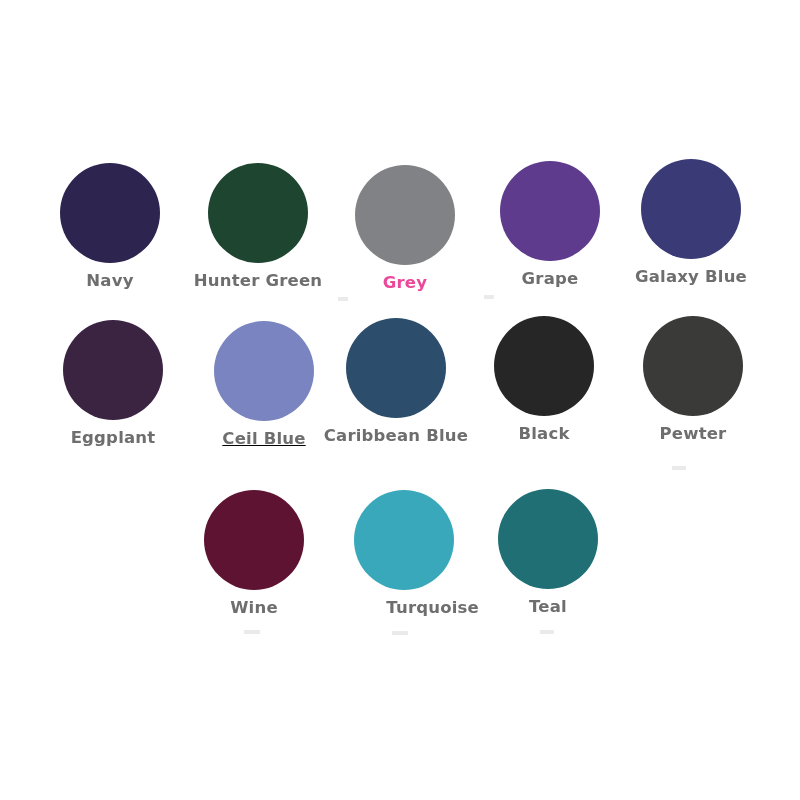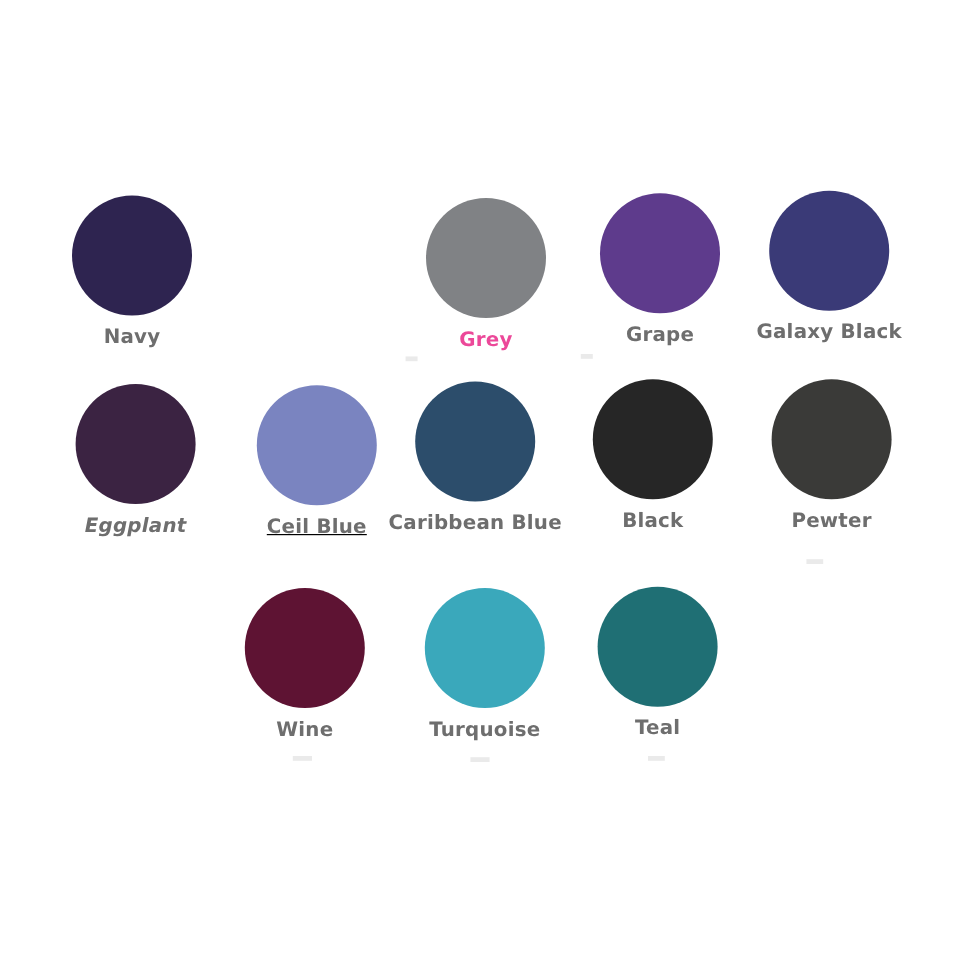--- a/index.html
+++ b/index.html
@@ -56,35 +56,39 @@
   }
 </style>
 </head>
 <body style="background: rgb(255, 255, 255);">
 
 <div id="palette">
     <div class="swatch" style="left: 35px; top: 163px;">
       <span class="dot" title="Navy" style="background: rgb(46, 36, 80);"></span>
       <div class="caption" style="color: rgb(110, 110, 110);">Navy</div>
     </div>
+    <div class="swatch" style="left: 183px; top: 163px;">
+      <span class="dot" title="Hunter Green" style="background: rgb(30, 69, 48);"></span>
+      <div class="caption" style="color: rgb(110, 110, 110);">Hunter Green</div>
+    </div>
     <div class="swatch" style="left: 330px; top: 165px;">
       <span class="dot" title="Grey" style="background: rgb(128, 130, 133);"></span>
       <div class="caption" style="color: #ec4899;">Grey</div>
     </div>
     <div class="swatch" style="left: 475px; top: 161px;">
       <span class="dot" title="Grape" style="background: rgb(94, 59, 140);"></span>
       <div class="caption" style="color: rgb(110, 110, 110);">Grape</div>
     </div>
     <div class="swatch" style="left: 616px; top: 159px;">
       <span class="dot" title="Galaxy Blue" style="background: rgb(58, 58, 119);"></span>
-      <div class="caption" style="color: rgb(110, 110, 110);">Galaxy Black</div>
+      <div class="caption" style="color: rgb(110, 110, 110);">Galaxy Blue</div>
     </div>
     <div class="swatch" style="left: 38px; top: 320px;">
       <span class="dot" title="Eggplant" style="background: rgb(59, 35, 66);"></span>
-      <div class="caption" style="color: rgb(110, 110, 110); font-style: italic;">Eggplant</div>
+      <div class="caption" style="color: rgb(110, 110, 110);">Eggplant</div>
     </div>
     <div class="swatch" style="left: 189px; top: 321px; text-decoration: underline;">
       <span class="dot" title="Ceil Blue" style="background: rgb(122, 132, 192);"></span>
       <div class="caption" style="color: rgb(110, 110, 110);">Ceil Blue</div>
     </div>
     <div class="swatch" style="left: 321px; top: 318px;">
       <span class="dot" title="Caribbean Blue" style="background: rgb(44, 77, 107);"></span>
       <div class="caption" style="color: rgb(110, 110, 110);">Caribbean Blue</div>
     </div>
     <div class="swatch" style="left: 469px; top: 316px;">
@@ -94,21 +98,21 @@
     <div class="swatch" style="left: 618px; top: 316px;">
       <span class="dot" title="Pewter" style="background: rgb(58, 58, 56);"></span>
       <div class="caption" style="color: rgb(110, 110, 110);">Pewter</div>
     </div>
     <div class="swatch" style="left: 179px; top: 490px;">
       <span class="dot" title="Wine" style="background: rgb(94, 19, 51);"></span>
       <div class="caption" style="color: rgb(110, 110, 110); text-align: center;">Wine</div>
     </div>
     <div class="swatch" style="left: 329px; top: 490px;">
       <span class="dot" title="Turquoise" style="background: rgb(58, 168, 187);"></span>
-      <div class="caption" style="color: rgb(110, 110, 110);">Turquoise</div>
+      <div class="caption" style="color: rgb(110, 110, 110); text-align: right;">Turquoise</div>
     </div>
     <div class="swatch" style="left: 473px; top: 489px;">
       <span class="dot" title="Teal" style="background: rgb(31, 111, 116);"></span>
       <div class="caption" style="color: rgb(110, 110, 110);">Teal</div>
     </div>
     <div class="ghost" style="left: 338px; top: 297px; width: 10px;"></div>
     <div class="ghost" style="left: 484px; top: 295px; width: 10px;"></div>
     <div class="ghost" style="left: 672px; top: 466px; width: 14px;"></div>
     <div class="ghost" style="left: 244px; top: 630px; width: 16px;"></div>
     <div class="ghost" style="left: 392px; top: 631px; width: 16px;"></div>

